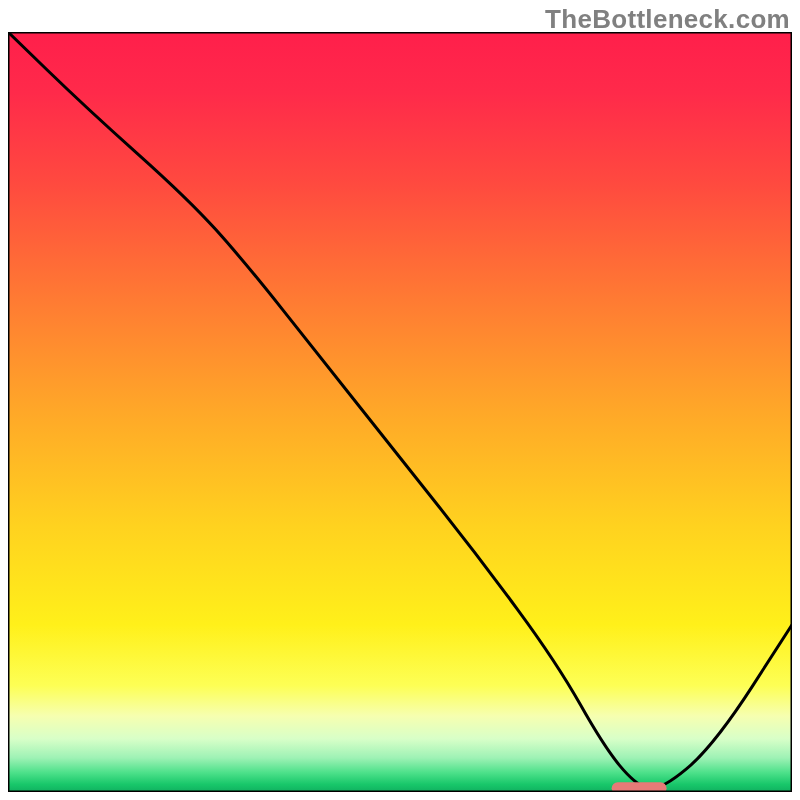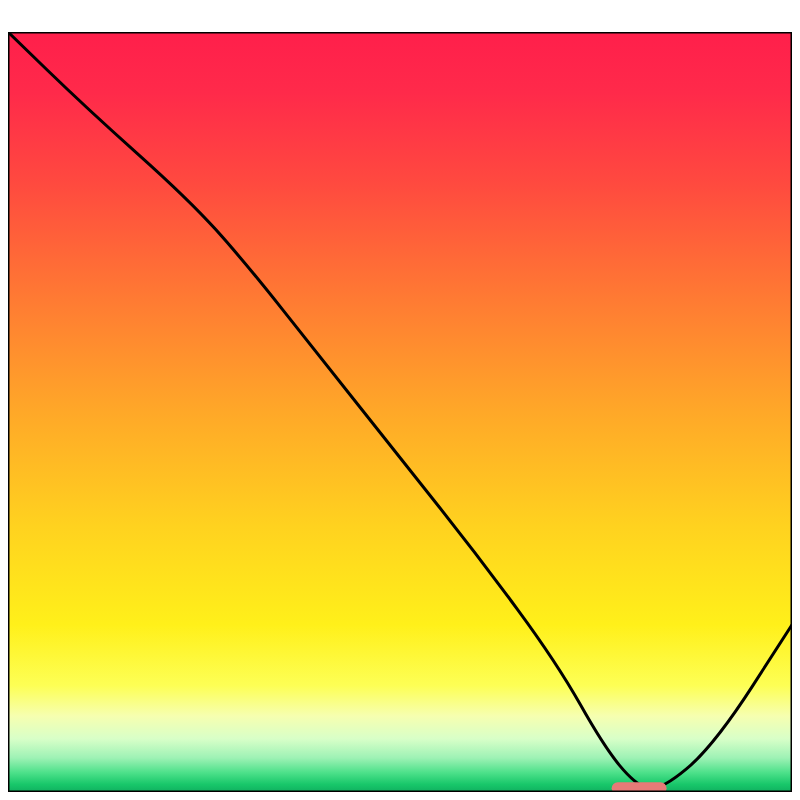--- a/index.html
+++ b/index.html
@@ -34,20 +34,21 @@
     height: 760px;
   }
   .plot svg {
     display: block;
   }
 </style>
 </head>
 <body>
 
 <div class="container">
+  <div class="watermark">TheBottleneck.com</div>
 
   <div class="plot">
     <svg id="plot-svg" width="784" height="760" viewBox="0 0 784 760">
       <defs>
         <linearGradient id="bgGrad" x1="0" y1="0" x2="0" y2="1">
             <stop offset="0%" stop-color="#ff1f4b"></stop>
             <stop offset="8%" stop-color="#ff2a4a"></stop>
             <stop offset="20%" stop-color="#ff4a3f"></stop>
             <stop offset="35%" stop-color="#ff7a33"></stop>
             <stop offset="50%" stop-color="#ffa828"></stop>

